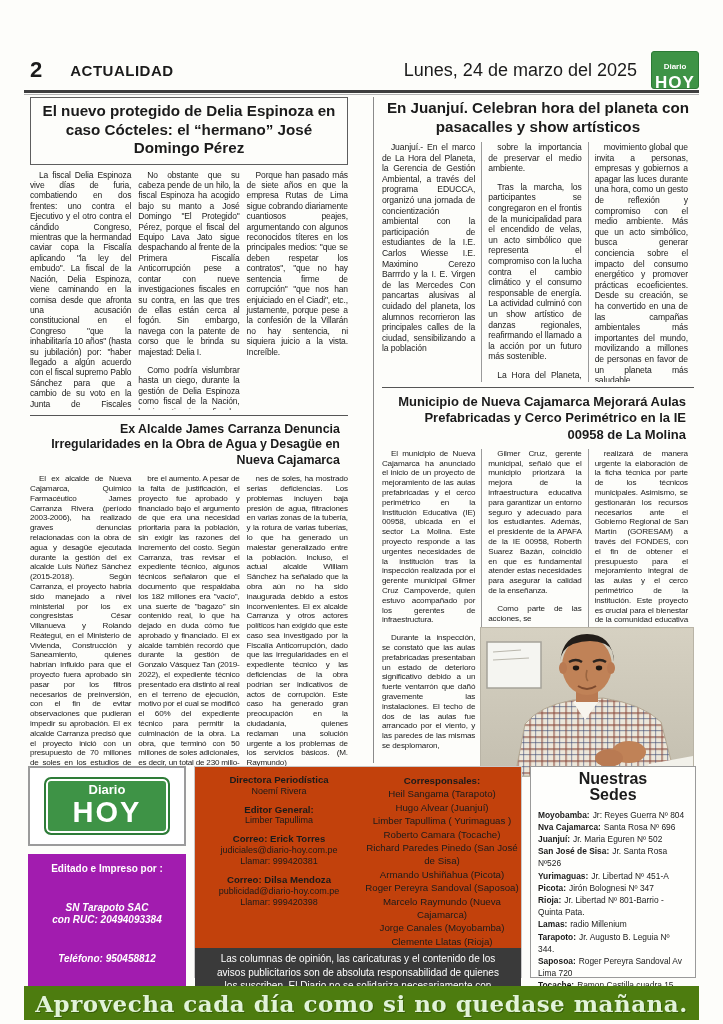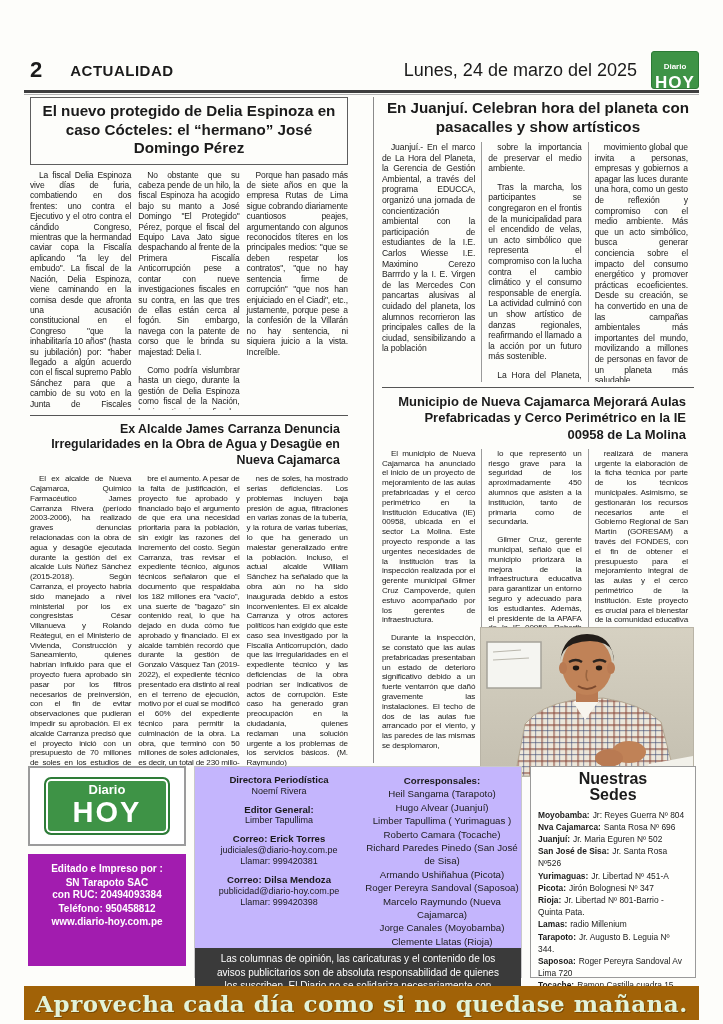--- a/index.html
+++ b/index.html
@@ -53,38 +53,38 @@
   .bottom { position:absolute; left:28px; top:766px; width:668px; height:212px; display:flex; gap:8px; }
   .mast-box { width:158px; }
   .logo-box { border:2px solid #9b9b9b; background:#fff; padding:9px 14px; }
   .logo-big { background:#3e9346; border:2px solid #2e7c38; border-radius:7px; color:#fff; text-align:center; padding:3px 0 6px;
     box-shadow: inset 0 0 0 2px #ffffff; }
   .logo-big .t { font-size:13px; font-weight:bold; }
   .logo-big .m { font-size:29px; font-weight:bold; letter-spacing:2px; line-height:30px; }
   .gray-box { margin-top:8px; background:#a21caf; color:#fff; font-weight:bold; text-align:center;
     font-size:10px; line-height:1.25; padding:9px 4px; min-height:112px; }
   .gray-box p { margin:0; white-space:pre-line; }
-  .gray-box p + p { margin-top:1px; }
-
-  .mid-box { width:328px; border:1px solid #c9c9c9; display:flex; flex-direction:column; background:#c4b5fd; }
+  .gray-box p + p { margin-top:26px;font-style:italic; }
+
+  .mid-box { width:328px; border:1px solid #c9c9c9; display:flex; flex-direction:column; background:#c2410c; }
   .mid-row { display:flex; flex:1; }
   .staff { width:168px; padding:7px 3px 0; text-align:center; font-size:9px; line-height:1.22; }
   .staff p { margin:0 0 7px; white-space:pre-line; }
   .staff p b { display:block; font-size:9.6px; }
   .corr { flex:1; padding:7px 2px 0; text-align:center; }
   .corr-title { font-weight:bold; font-size:11px; margin:0 0 8px; }
   .corr p { margin:0; font-size:9.7px; line-height:13.4px; }
   .disclaimer { background:#3a3a3a; color:#fff; font-size:10px; line-height:1.35; text-align:center; padding:4px 18px; }
 
   .sedes-box { flex:1; border:1px solid #9a9a9a; padding:4px 7px 0; background:#fefefc; }
   .sedes-title { font-weight:bold; font-size:16px; line-height:1.02; text-align:center; max-width:92px; margin:0 auto 5px; }
   .sedes p { margin:0; font-size:8.4px; line-height:12.2px; }
   .sedes p b { margin-right:3px; }
 
-  .banner { position:absolute; left:24px; right:24px; top:986px; height:34px; background:#a16207;
+  .banner { position:absolute; left:24px; right:24px; top:986px; height:34px; background:#4d7c0f;
     display:flex; align-items:center; justify-content:center;
     color:#e2f3d9; font-family:"DejaVu Serif", serif; font-weight:bold; font-size:23px; letter-spacing:.5px;
     text-shadow:1px 1px 0 rgba(0,0,0,.25); }
 </style>
 </head>
 <body>
 
 <div class="page">
 
   <div class="header">
@@ -147,21 +147,20 @@
           </div>
       </div>
       <div class="sep"></div>
       <h3 class="subhead" style="font-size:13px;">Municipio de Nueva Cajamarca Mejorará Aulas Prefabricadas y Cerco Perimétrico en la IE 00958 de La Molina</h3>
       <div class="cols ruled a4-body">
         <div class="col">
             <p>El municipio de Nueva Cajamarca ha anunciado el inicio de un proyecto de mejoramiento de las aulas prefabricadas y el cerco perimétrico en la Institución Educativa (IE) 00958, ubicada en el sector La Molina. Este proyecto responde a las urgentes necesidades de la institución tras la inspección realizada por el gerente municipal Gilmer Cruz Campoverde, quien estuvo acompañado por los gerentes de infraestructura.</p>
             <p>Durante la inspección, se constató que las aulas prefabricadas presentaban un estado de deterioro significativo debido a un fuerte ventarrón que dañó gravemente las instalaciones. El techo de dos de las aulas fue arrancado por el viento, y las paredes de las mismas se desplomaron,</p>
           </div>
         <div class="col">
-            <p>lo que representó un riesgo grave para la seguridad de los aproximadamente 450 alumnos que asisten a la institución, tanto de primaria como de secundaria.</p>
             <p>Gilmer Cruz, gerente municipal, señaló que el municipio priorizará la mejora de la infraestructura educativa para garantizar un entorno seguro y adecuado para los estudiantes. Además, el presidente de la APAFA de la IE 00958, Roberth Suarez Bazán, coincidió en que es fundamental atender estas necesidades para asegurar la calidad de la enseñanza.</p>
             <p>Como parte de las acciones, se</p>
           </div>
         <div class="col">
             <p>realizará de manera urgente la elaboración de la ficha técnica por parte de los técnicos municipales. Asimismo, se gestionarán los recursos necesarios ante el Gobierno Regional de San Martín (GORESAM) a través del FONDES, con el fin de obtener el presupuesto para el mejoramiento integral de las aulas y el cerco perimétrico de la institución. Este proyecto es crucial para el bienestar de la comunidad educativa de La Molina y garantizará un entorno adecuado para el desarrollo académico de los estudiantes. (M. Raymundo)</p>
           </div>
 
         <div class="photo">
           <svg width="212" height="148" viewBox="0 0 212 148" xmlns="http://www.w3.org/2000/svg">
             <defs>

